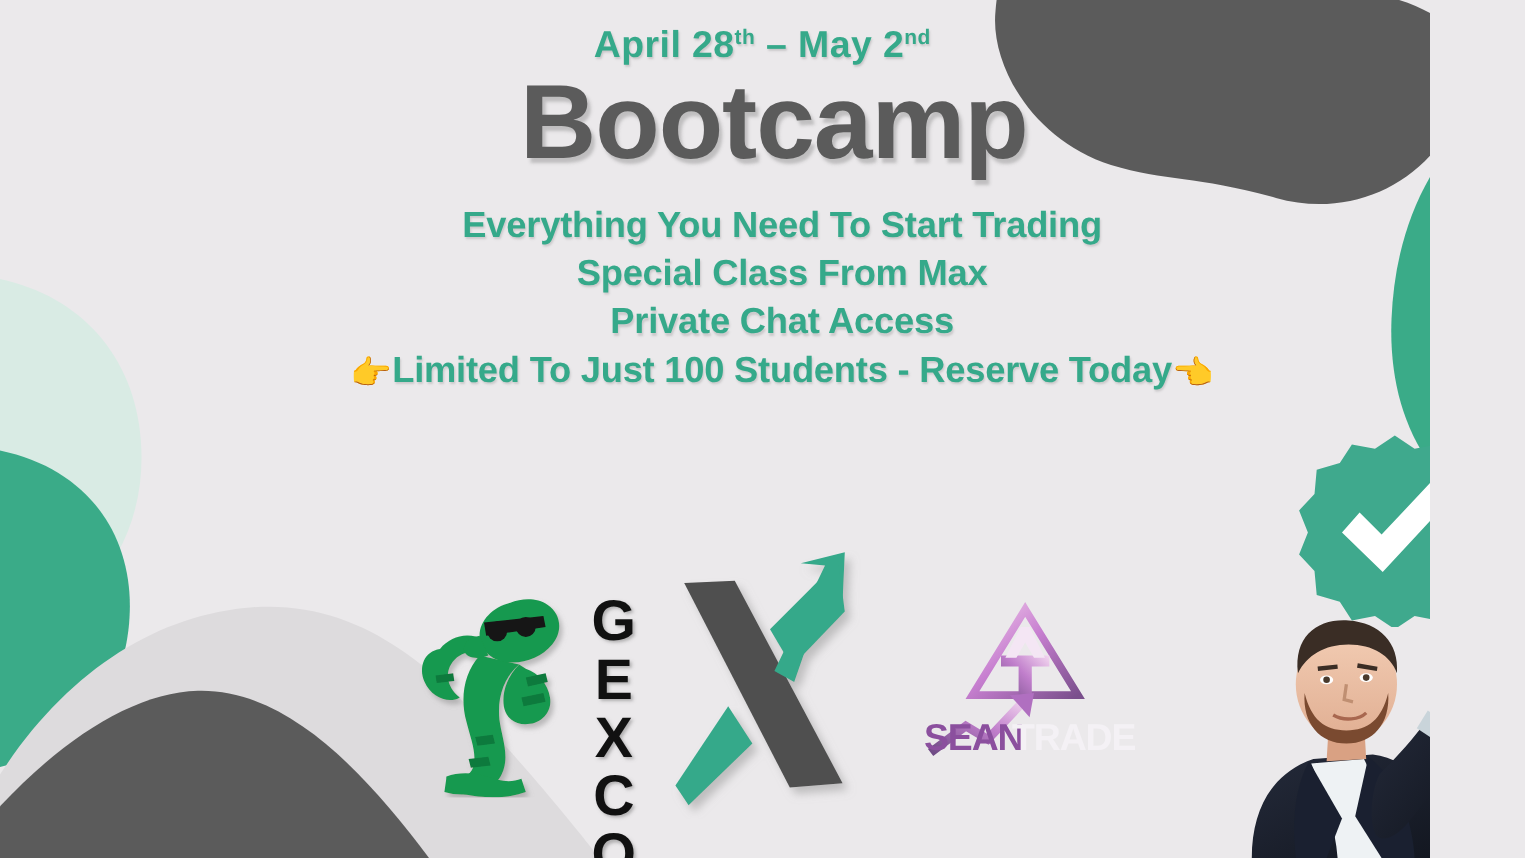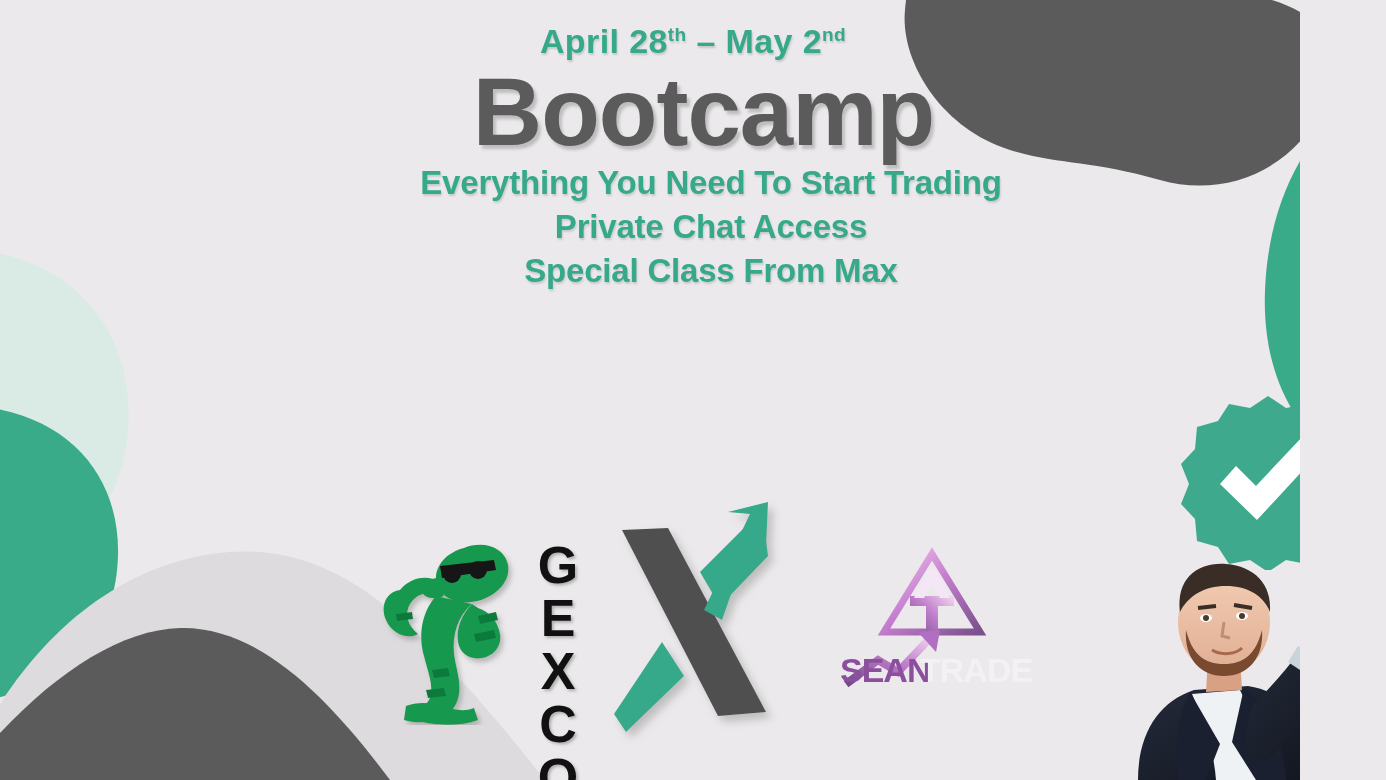--- a/index.html
+++ b/index.html
@@ -46,21 +46,21 @@
     margin-top:6px;
     font-size:96px;
     line-height:0.94;
     font-weight:bold;
     letter-spacing:-1px;
     color:#5b5b5b;
     text-shadow:3px 4px 3px rgba(130,130,130,0.42);
   }
   .headline .l2 { display:block;padding-left:21px; }
 
-  .bullets { margin-top:4px;padding-left:36px; }
+  .bullets { margin-top:25px;padding-left:36px; }
   .bullet {
     font-size:33px;
     line-height:1.33;
     font-weight:bold;
     letter-spacing:-0.2px;
     color:#35a98a;
     text-shadow:1px 2px 2px rgba(120,120,120,0.28);
     white-space:nowrap;
   }
   .bullet .hand {
@@ -151,24 +151,27 @@
 
     <div class="headline">
       <span class="l2">Bootcamp</span>
     </div>
 
     <div class="bullets">
       <div class="bullet">
         <span>Everything You Need To Start Trading</span>
       </div>
       <div class="bullet">
+        <span>Special Class From Max</span>
+      </div>
+      <div class="bullet">
         <span>Private Chat Access</span>
       </div>
       <div class="bullet">
-        <span>Special Class From Max</span>
+        <span class="hand">👉</span><span>Limited To Just 100 Students - Reserve Today</span><span class="hand">👈</span>
       </div>
     </div>
   </div>
 
   <div class="logo-row">
 
     <div class="logo" id="logo-gexco">
       <svg width="200" height="195" viewBox="0 0 200 195">
         <defs>
           <filter id="dropsh" x="-30%" y="-30%" width="180%" height="180%">

